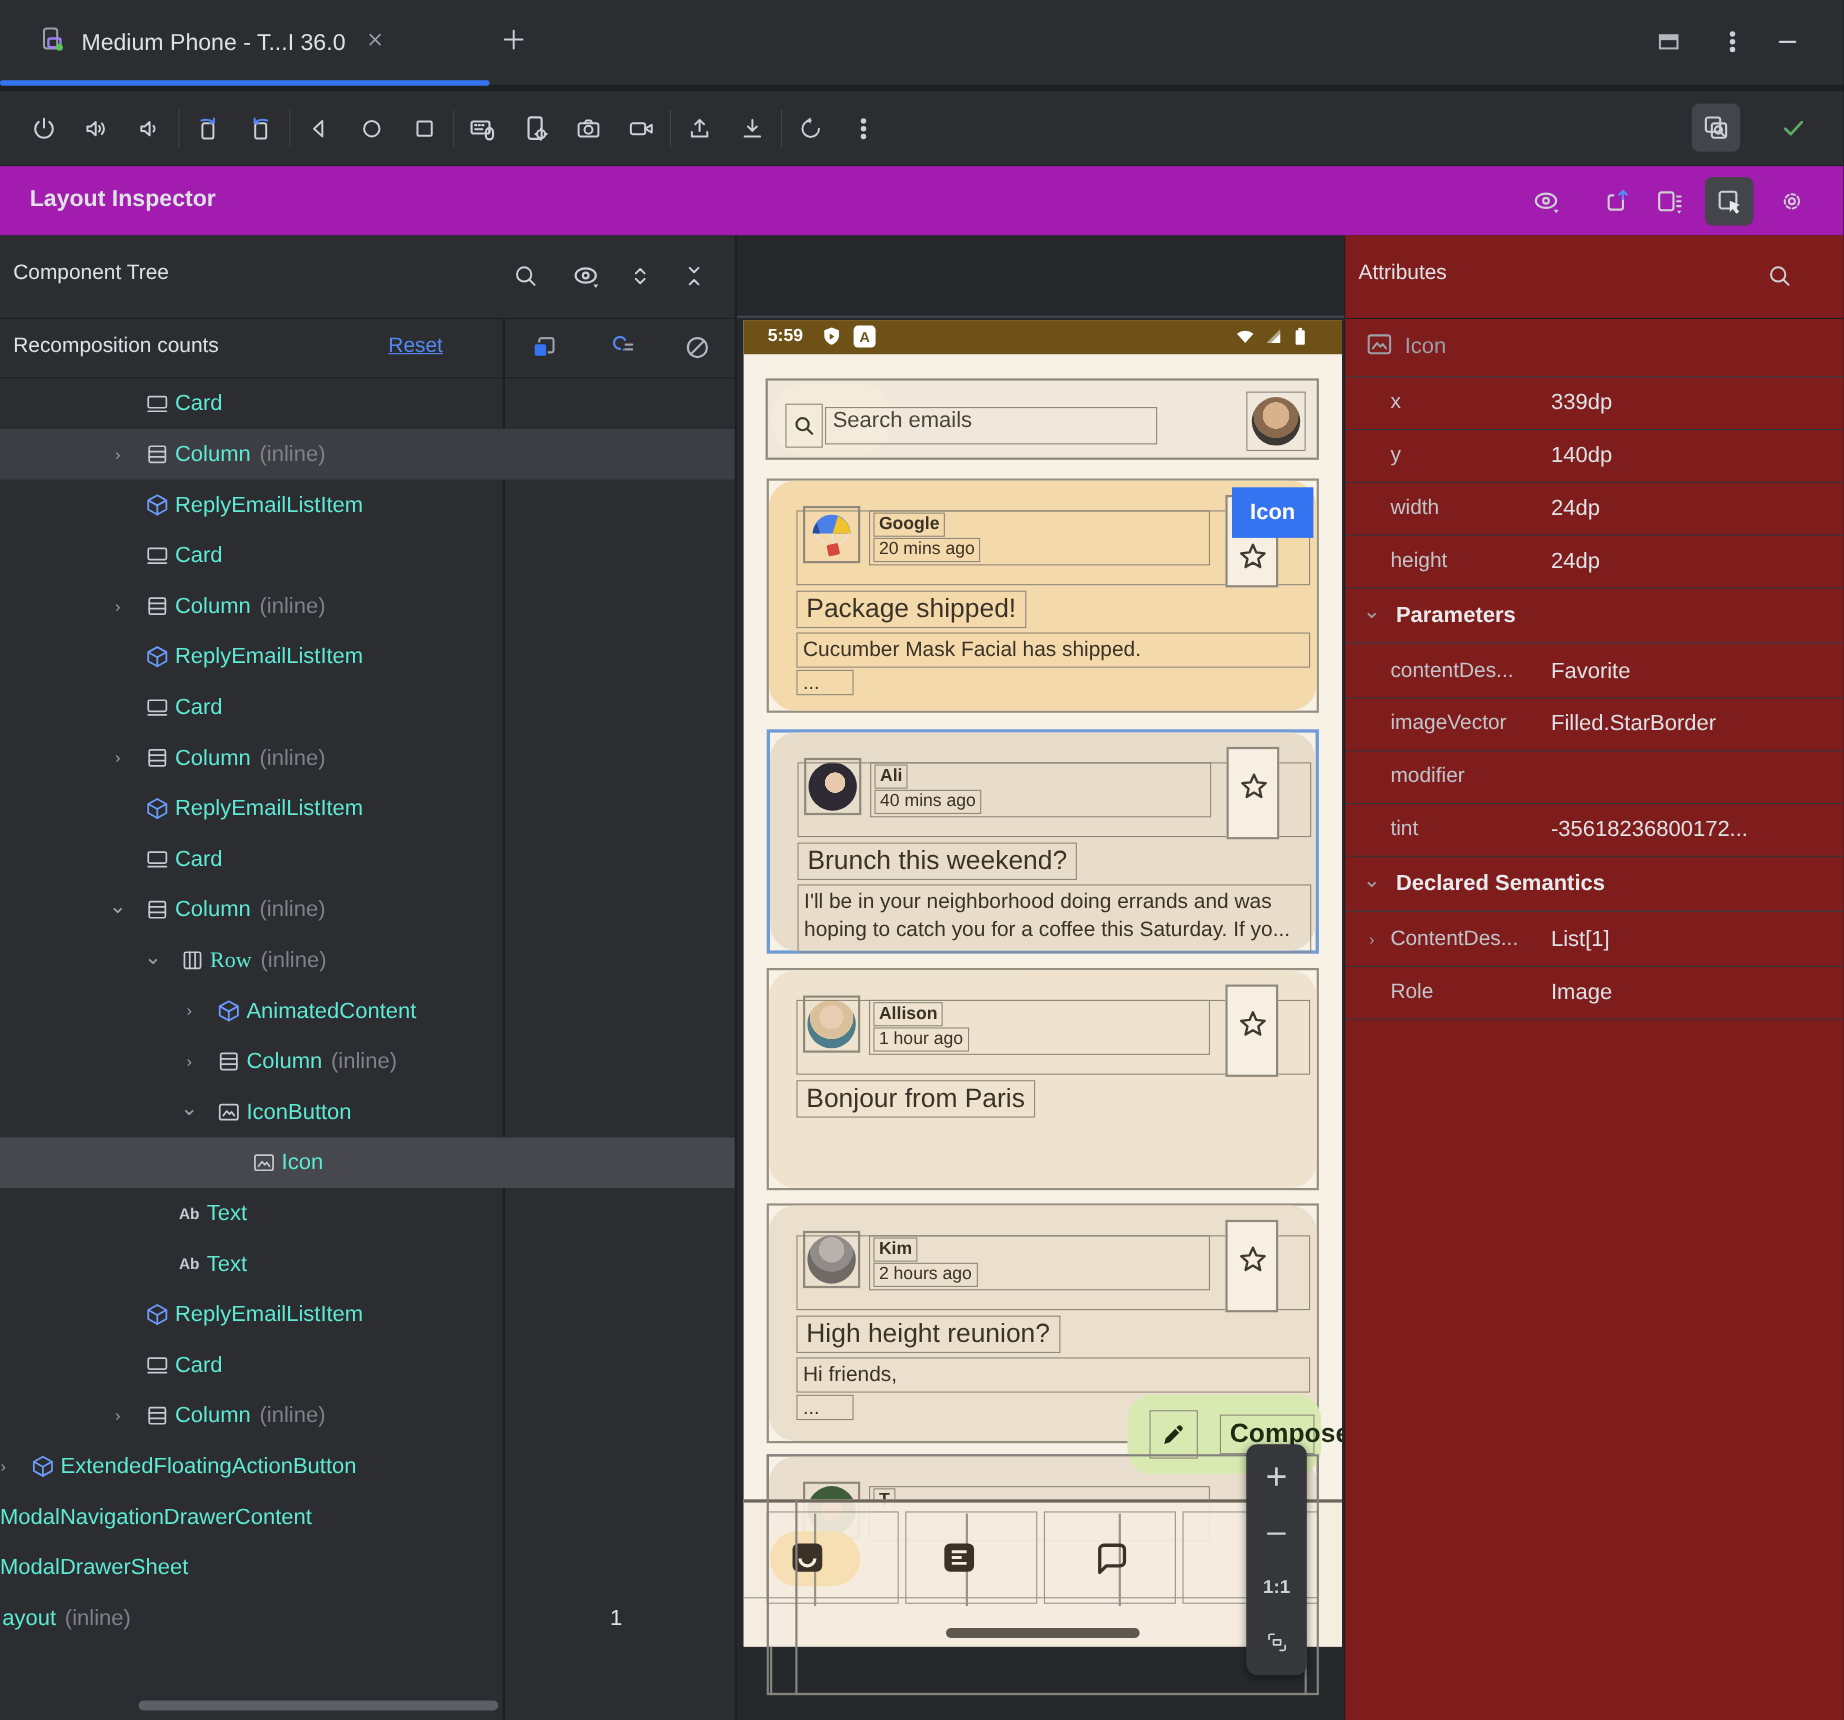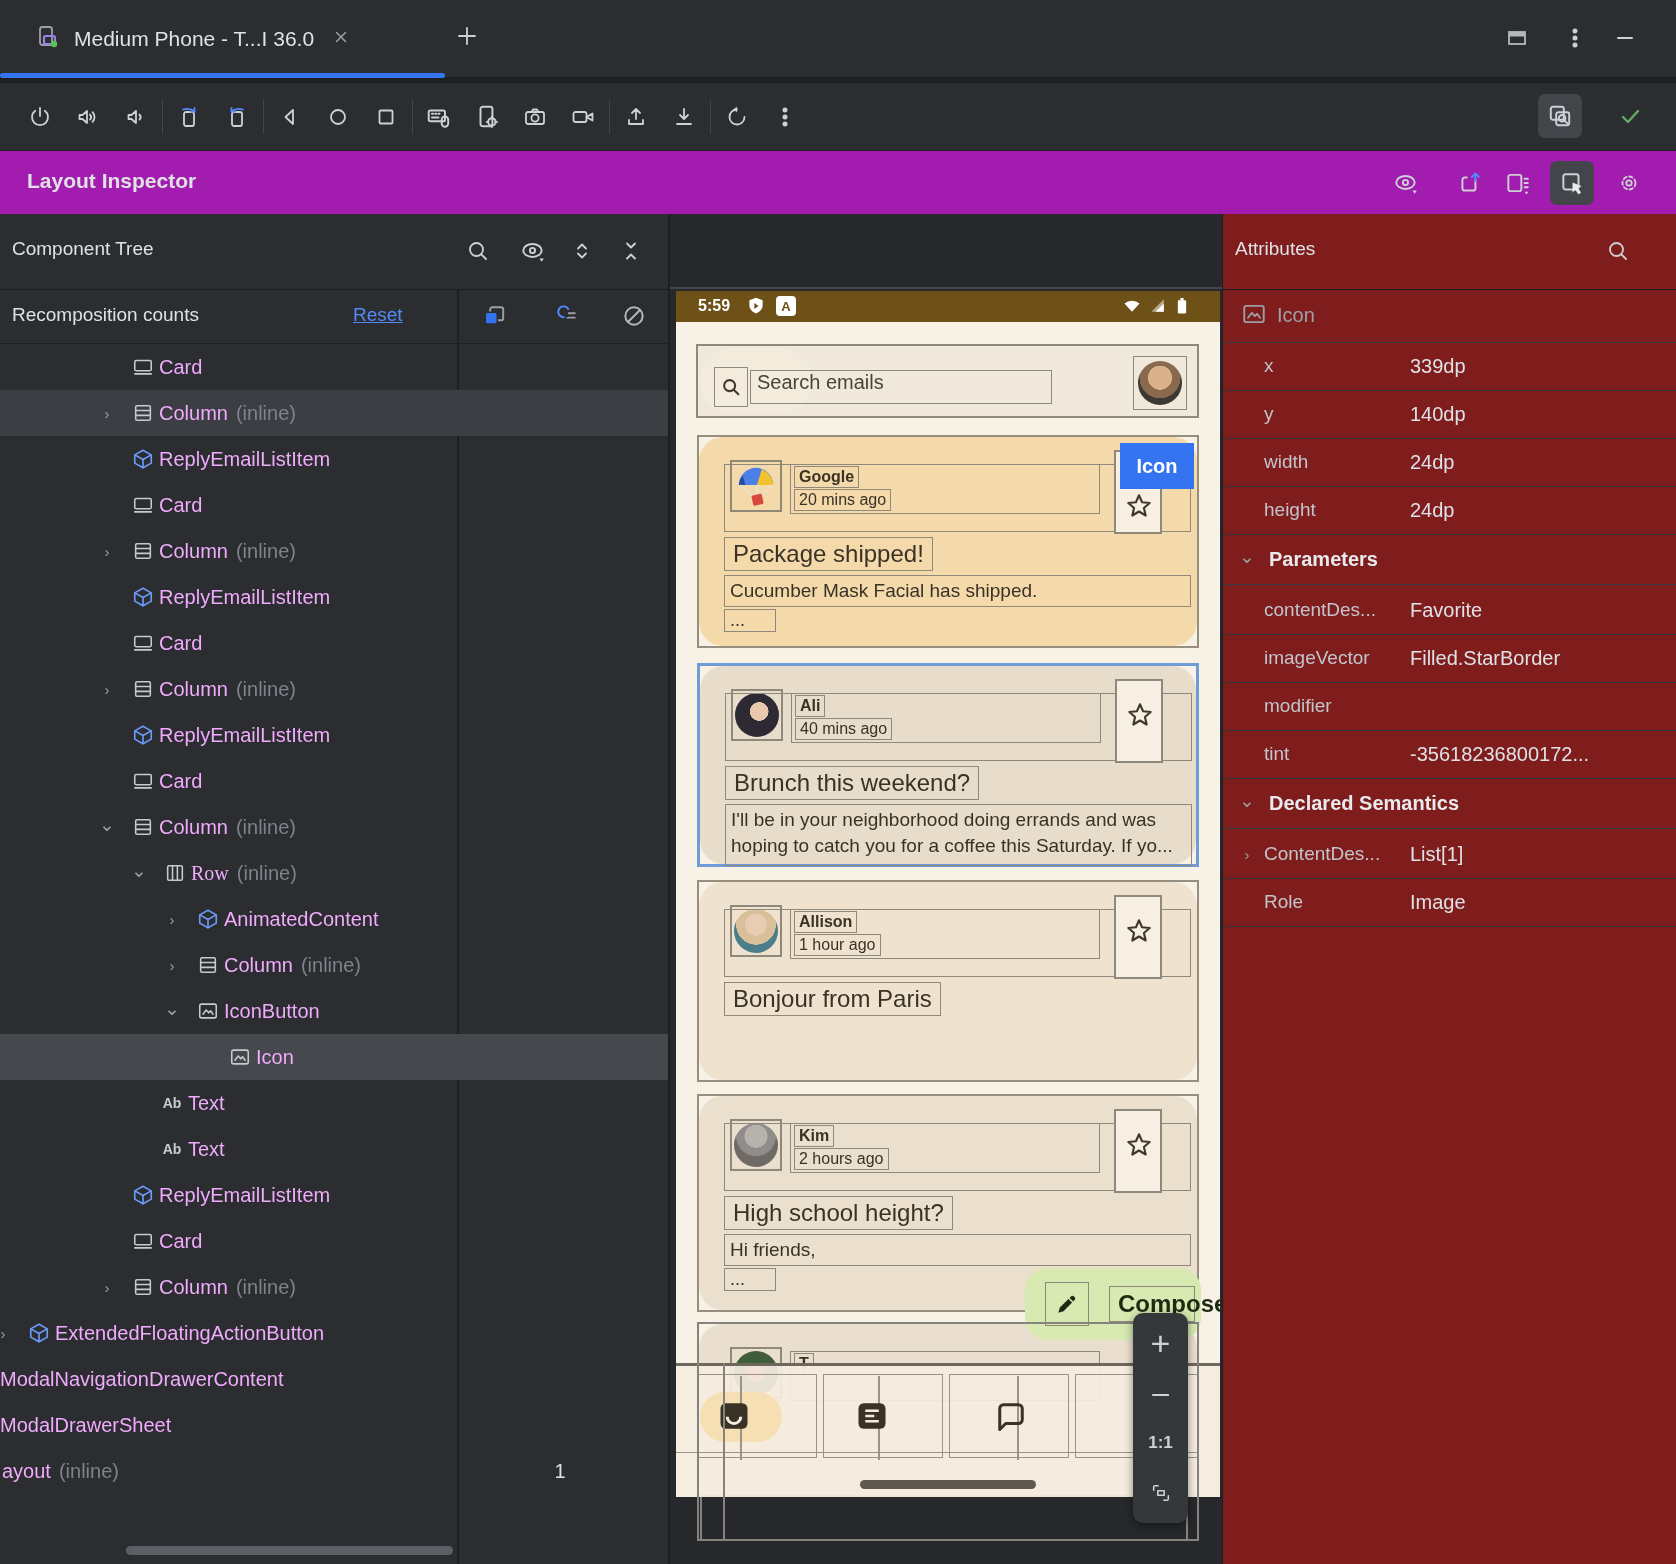--- a/index.html
+++ b/index.html
@@ -21,21 +21,21 @@
   .btn-bg{background:#43454a;border-radius:7px;}
   
   #tree-pane{left:0;top:214px;width:668px;height:1350px;background:#2b2d30;overflow:hidden;border-right:2px solid #1e1f22;}
   #tree-header{left:0;top:0;width:668px;height:75px;border-bottom:1px solid #1e1f22;}
   #tree-sub{left:0;top:75px;width:668px;height:54px;border-bottom:1px solid #1e1f22;}
   .pane-title{left:12px;top:24px;font-size:19px;color:#dfe1e5;}
   #tree-coldiv{left:457px;top:75px;width:2px;height:1275px;background:#1e1f22;}
   .trow{position:absolute;left:0;width:668px;height:46px;display:flex;align-items:center;}
   .trow.softsel{background:#3c3e43;}
   .trow.strongsel{background:#46484d;}
-  .tlabel{font-size:20px;color:#f0abfc;white-space:nowrap;margin-left:8px;}
+  .tlabel{font-size:20px;color:#5eead4;white-space:nowrap;margin-left:8px;}
   .tsuffix{font-size:20px;color:#7e828a;margin-left:8px;}
   .chev{position:absolute;color:#9da0a8;font-size:15px;width:20px;text-align:center;}
   .ticon{position:absolute;width:24px;height:24px;display:flex;align-items:center;justify-content:center;}
   .abic{font-size:14px;font-weight:bold;color:#c8cad0;}
   .tcount{position:absolute;left:540px;width:40px;text-align:center;font-size:20px;color:#dfe1e5;}
   #tree-scroll{left:126px;top:1332px;width:327px;height:9px;background:#5c5f66;border-radius:5px;}
   #center-pane{left:670px;top:214px;width:552px;height:1350px;background:#26282b;overflow:hidden;}
   #center-topline{left:0;top:73px;width:552px;height:2px;background:#43454a;}
   
   #phone{left:6px;top:77px;width:544px;height:1206px;background:#f8f1e6;overflow:hidden;}
@@ -657,21 +657,21 @@
           </div>
           <div class="obox1" style="left:91px;top:27px;width:310px;height:50px;"></div>
           <span class="obox1 sendertxt" style="left:95px;top:29px;">Kim</span>
           <span class="obox1 timetxt" style="left:95px;top:52px;">2 hours ago</span>
           <div class="obox1" style="left:25px;top:27px;width:467px;height:68px;"></div>
           <div class="starbox" style="top:13px;height:84px;">
             <span style="position:absolute;left:7px;top:19px;"><svg width="32" height="32" viewBox="0 0 24 24" fill="none" stroke="#40382c" stroke-width="1.6" stroke-linecap="round" stroke-linejoin="round">
                 <path d="M12 3.2 L14.3 8.4 L20 9 L15.7 12.8 L17 18.4 L12 15.4 L7 18.4 L8.3 12.8 L4 9 L9.7 8.4 Z"></path>
               </svg></span>
           </div>
-          <span class="obox1 subjtxt" style="left:25px;top:100px;">High school height?</span>
+          <span class="obox1 subjtxt" style="left:25px;top:100px;">High height reunion?</span>
           <div class="obox1 bodytxt" style="left:25px;top:138px;width:467px;height:32px;overflow:hidden;">Hi friends,</div>
           <span class="obox1 moretxt" style="left:25px;top:172px;width:52px;">...</span>
         </div>
         <div class="card" style="top: 1031px; height: 175px;">
           <div class="cardfill" style="background:#eadfcf;"></div>
           <div class="avbox">
             <div class="avcirc" style="background:radial-gradient(circle at 50% 50%,#d66a62 0 30%,#3f5d3a 31% 70%,#2e4a2c 71%);"></div>
           </div>
           <div class="obox1" style="left:91px;top:27px;width:310px;height:50px;"></div>
           <span class="obox1 sendertxt" style="left:95px;top:29px;">T</span>

